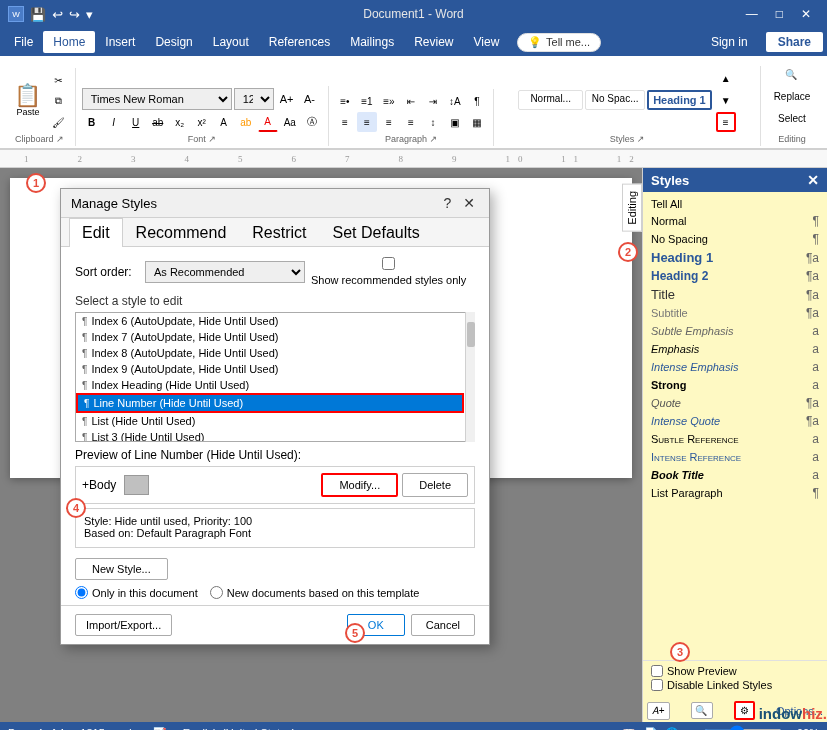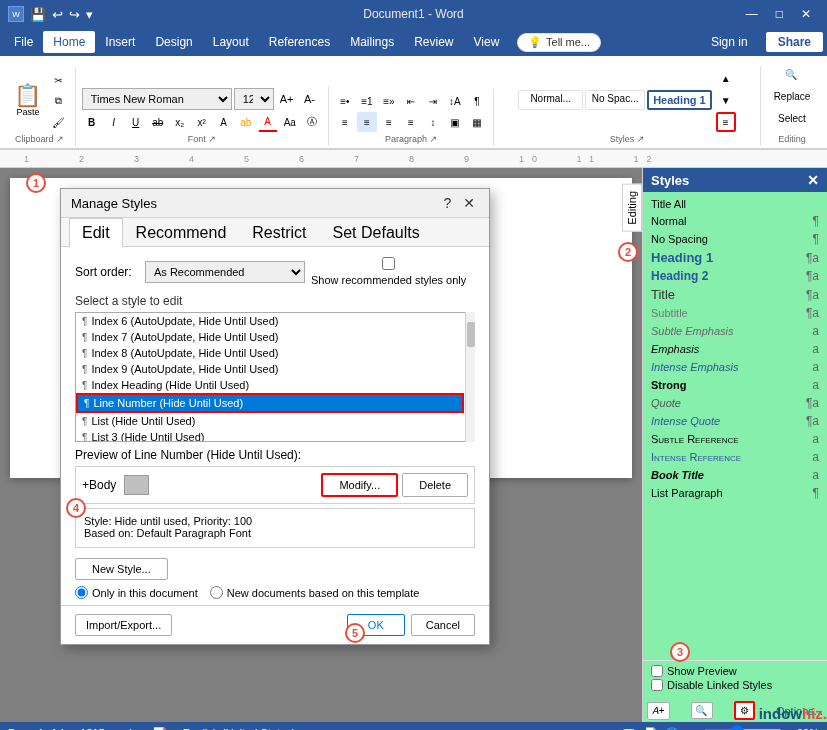--- a/index.html
+++ b/index.html
@@ -21,21 +21,21 @@
     .share-btn { background: white; color: #2b579a; padding: 3px 12px; border-radius: 2px; cursor: pointer; font-size: 12px; font-weight: bold; }
     .font-select { border: 1px solid #ababab; padding: 2px 4px; font-size: 11px; width: 150px; height: 22px; }
     .font-size-select { border: 1px solid #ababab; padding: 2px 4px; font-size: 11px; width: 40px; height: 22px; }
 
     
     .ruler { height: 18px; background: #f8f8f8; border-bottom: 1px solid #d0d0d0; display: flex; align-items: center; padding: 0 4px; font-size: 9px; color: #666; overflow: hidden; }
     .document-area { flex: 1; background: #808080; padding: 10px; overflow: auto; }
     .document-page { background: white; margin: 0 auto; min-height: 300px; padding: 20px; box-shadow: 0 2px 8px rgba(0,0,0,0.3); }
 
     
-    .styles-panel { width: 185px; background: #86efac; border-left: 1px solid #d0d0d0; display: flex; flex-direction: column; font-size: 12px; }
+    .styles-panel { width: 185px; background: #fef9c3; border-left: 1px solid #d0d0d0; display: flex; flex-direction: column; font-size: 12px; }
     .styles-panel-header { background: #2b579a; color: white; padding: 4px 8px; font-size: 13px; font-weight: bold; display: flex; justify-content: space-between; align-items: center; }
     .styles-panel-close { cursor: pointer; font-size: 14px; }
     .styles-list { flex: 1; overflow-y: auto; padding: 4px 0; }
     .style-item { display: flex; justify-content: space-between; align-items: center; padding: 2px 8px; cursor: pointer; }
     .style-item-name { font-size: 11px; }
     .style-item-indicator { font-size: 12px; color: #666; }
     .styles-panel-footer { border-top: 1px solid #e0e0e0; padding: 4px 8px; }
     .styles-footer-check { display: flex; align-items: center; gap: 4px; font-size: 11px; margin-bottom: 2px; }
     .styles-footer-check input { width: 12px; height: 12px; }
     .styles-panel-buttons { display: flex; justify-content: space-between; align-items: center; padding: 4px 4px 2px; }
@@ -242,38 +242,38 @@
         <button class="r-btn" style="width:50px;font-size:10px;">🔍</button>
         <button class="r-btn" style="width:50px;font-size:10px;">Replace</button>
         <button class="r-btn" style="width:50px;font-size:10px;">Select</button>
       </div>
       <div class="r-section-label">Editing</div>
     </div>
   </div>
 </div>
 
 <div class="ruler">
-  <span style="font-size:9px;color:#999;letter-spacing:8px;padding-left:20px;">1&nbsp;&nbsp;&nbsp;&nbsp;2&nbsp;&nbsp;&nbsp;&nbsp;3&nbsp;&nbsp;&nbsp;&nbsp;4&nbsp;&nbsp;&nbsp;&nbsp;5&nbsp;&nbsp;&nbsp;&nbsp;6&nbsp;&nbsp;&nbsp;&nbsp;7&nbsp;&nbsp;&nbsp;&nbsp;8&nbsp;&nbsp;&nbsp;&nbsp;9&nbsp;&nbsp;&nbsp;&nbsp;10&nbsp;&nbsp;&nbsp;11&nbsp;&nbsp;&nbsp;12</span>
+  <span style="font-size:9px;color:#999;letter-spacing:8px;padding-left:20px;font-family:Liberation Serif, serif;">1&nbsp;&nbsp;&nbsp;&nbsp;2&nbsp;&nbsp;&nbsp;&nbsp;3&nbsp;&nbsp;&nbsp;&nbsp;4&nbsp;&nbsp;&nbsp;&nbsp;5&nbsp;&nbsp;&nbsp;&nbsp;6&nbsp;&nbsp;&nbsp;&nbsp;7&nbsp;&nbsp;&nbsp;&nbsp;8&nbsp;&nbsp;&nbsp;&nbsp;9&nbsp;&nbsp;&nbsp;&nbsp;10&nbsp;&nbsp;&nbsp;11&nbsp;&nbsp;&nbsp;12</span>
 </div>
 
 <div style="display:flex;position:relative;flex:1;height:calc(730px - 28px - 28px - 80px - 18px - 22px);">
 
   <div class="document-area" style="flex:1;">
     <div class="document-page">
     </div>
   </div>
 
   <div class="styles-panel">
     <div class="styles-panel-header">
       <span>Styles</span>
       <span class="styles-panel-close">✕</span>
     </div>
     <div class="styles-list">
       <div class="style-item">
-        <span class="style-item-name">Title All</span>
+        <span class="style-item-name">Tell All</span>
         <span class="style-item-indicator"></span>
       </div>
       <div class="style-item">
         <span class="style-item-name">Normal</span>
         <span class="style-item-indicator">¶</span>
       </div>
       <div class="style-item">
         <span class="style-item-name">No Spacing</span>
         <span class="style-item-indicator">¶</span>
       </div>

